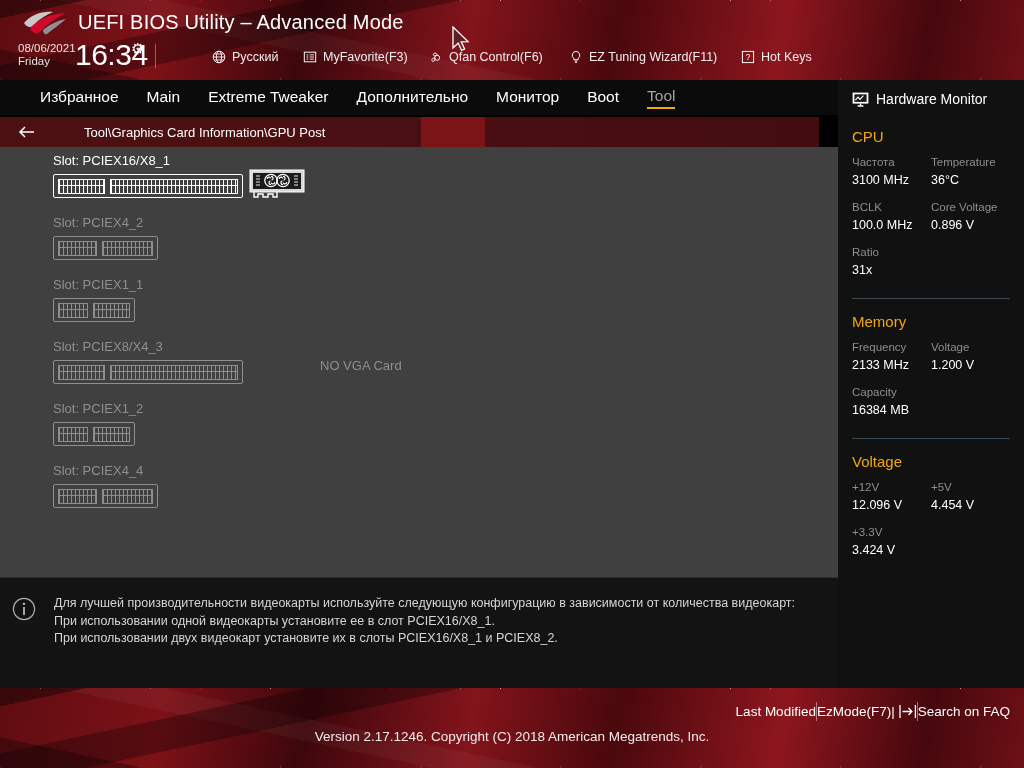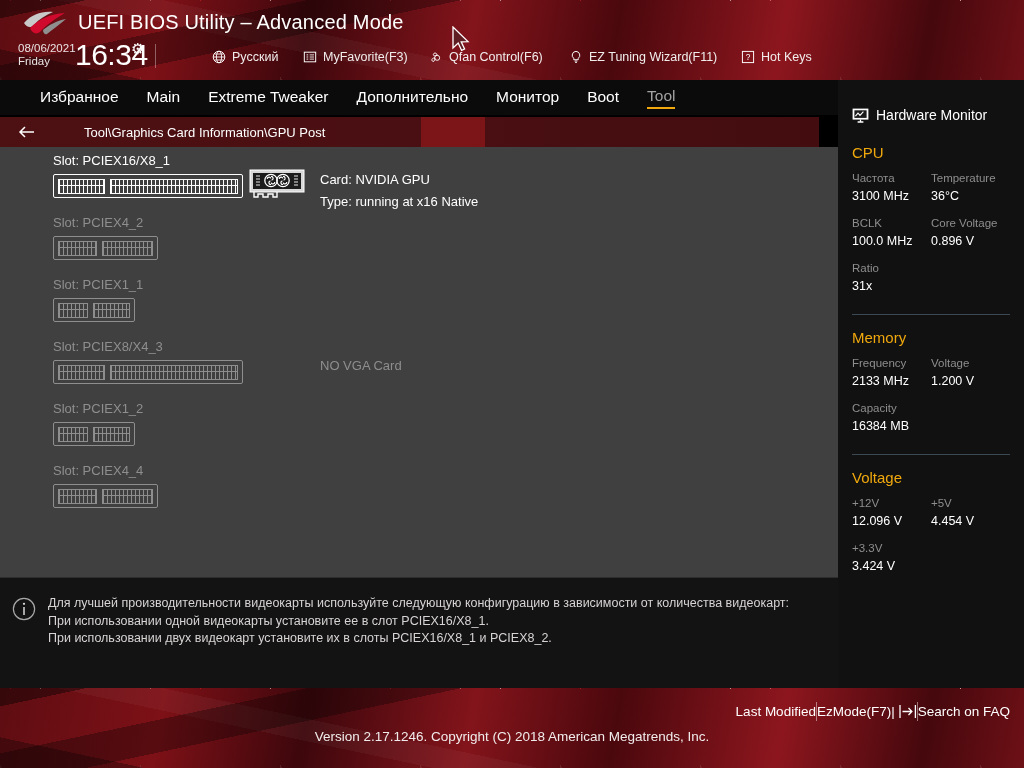--- a/index.html
+++ b/index.html
@@ -111,34 +111,34 @@
   }
 
   .gpu-icon { position: absolute; }
   .card-info { position: absolute; font-size: 13px; color: #ffffff; line-height: 22px; white-space: nowrap; }
   .novga { position: absolute; font-size: 13px; color: #8e8e8e; white-space: nowrap; }
 
   
   #helpbar {
     position: absolute; top: 577px; left: 0; width: 838px; height: 111px;
     background: #131313; border-top: 1px solid #2e2e2e;
-    display: flex; padding: 17px 14px 0 12px; gap: 12px;
+    display: flex; padding: 17px 14px 0 12px; gap: 18px;
   }
   .info-ico { flex: 0 0 auto; width: 24px; height: 24px; margin-top: 2px; }
   .help-text { font-size: 12.5px; color: #d8d4d4; line-height: 17.5px; }
   .help-text p { white-space: normal; }
 
   
   #hwmon {
     position: absolute; top: 80px; left: 838px; width: 186px; height: 608px;
     background: #111111; padding: 0 14px;
   }
   .hw-head {
     display: flex; align-items: center; gap: 7px;
-    height: 30px; margin-top: 20px;
+    height: 30px; margin-top: 4px;
     font-size: 14px; color: #ffffff;
   }
   .hw-sect { font-size: 15px; color: #f0a80d; margin-top: 14px; margin-bottom: 9px; }
   .hw-grid { display: flex; }
   .hw-cell { width: 50%; }
   .hw-cell.full { width: 100%; }
   .hw-k { font-size: 11.5px; color: #8e8e8e; line-height: 17px; white-space: nowrap; }
   .hw-v { font-size: 12.5px; color: #ffffff; line-height: 19px; margin-bottom: 9px; white-space: nowrap; }
   .hw-rule { height: 1px; background: #3b4a52; margin: 9px 0 0 0; }
 
@@ -277,24 +277,20 @@
       <rect x="4" y="4" width="48" height="16" fill="#1b1b1b"></rect>
       <path d="M7 7h4M7 10h4M7 13h4M7 16h4" stroke="#e8e8e8" stroke-width="1.2"></path>
       <path d="M45 7h4M45 10h4M45 13h4M45 16h4" stroke="#e8e8e8" stroke-width="1.2"></path>
       <circle cx="22" cy="11.5" r="6.2" fill="none" stroke="#ffffff" stroke-width="1.3"></circle>
       <circle cx="34" cy="11.5" r="6.2" fill="none" stroke="#ffffff" stroke-width="1.3"></circle>
       <path d="M22 7.4c2.6 0 2.8 3.4.6 3.8M22 15.6c-2.6 0-2.8-3.4-.6-3.8M18.2 10c0-2.4 3.2-2.6 3.6-.6M25.8 13c0 2.4-3.2 2.6-3.6.6" stroke="#ffffff" stroke-width="1.2" fill="none"></path>
       <path d="M34 7.4c2.6 0 2.8 3.4.6 3.8M34 15.6c-2.6 0-2.8-3.4-.6-3.8M30.2 10c0-2.4 3.2-2.6 3.6-.6M37.8 13c0 2.4-3.2 2.6-3.6.6" stroke="#ffffff" stroke-width="1.2" fill="none"></path>
       <path d="M5 23v5h4v-3h5v3h5v-3h5v3h4v-5" fill="none" stroke="#ffffff" stroke-width="1.4"></path>
     </svg>
 
-    <div class="card-info" style="left:320px; top:22px;">
-      <div>Card: NVIDIA GPU</div>
-      <div>Type: running at x16 Native</div>
-    </div>
 
     <div class="slot-block" style="top:68px;">
       <div class="slot-label">Slot: PCIEX4_2</div>
       <div class="pcie" style="width:105px;">
         <div class="seg" style="width:40px;"></div>
           <div class="seg" style="width:52px;"></div>
       </div>
     </div>
 
     <div class="slot-block" style="top:130px;">

